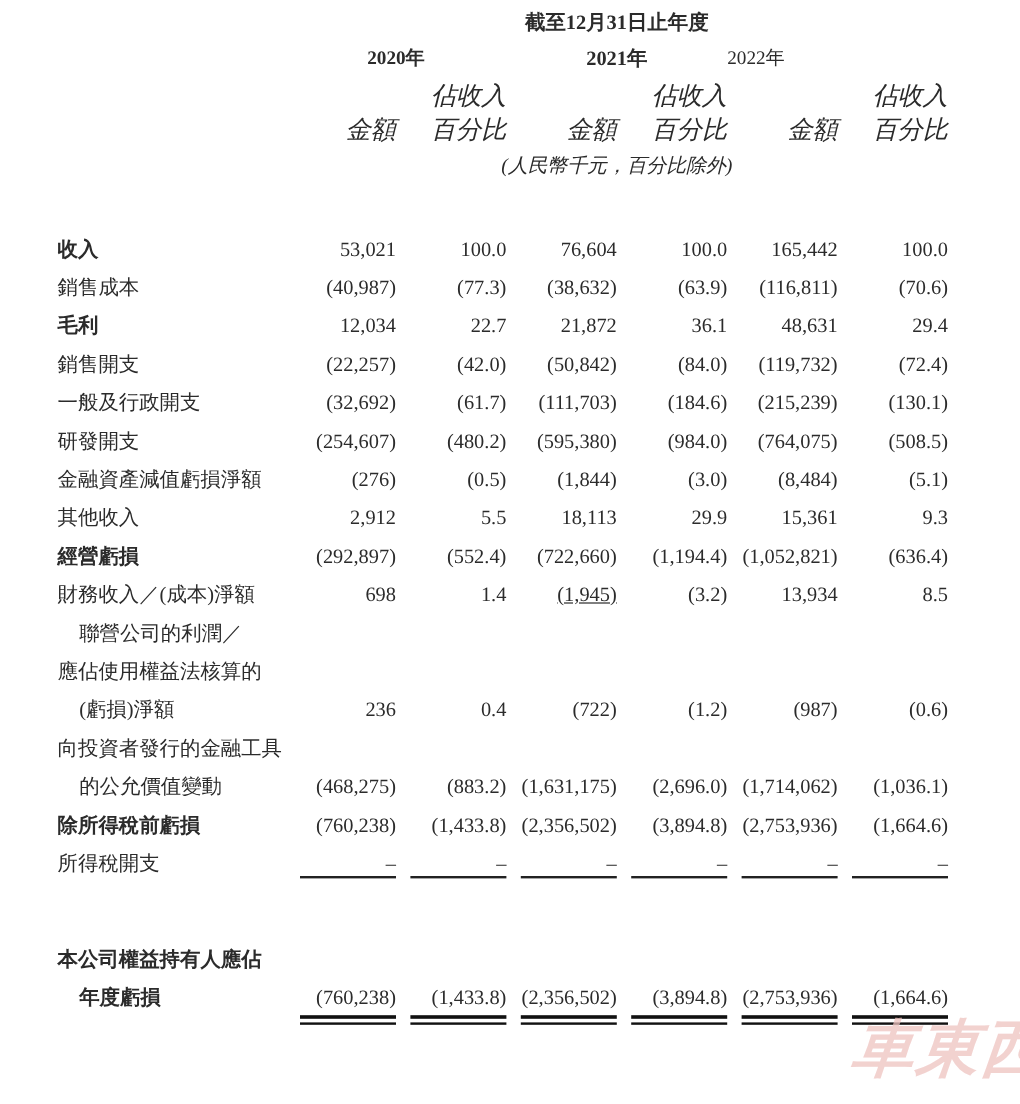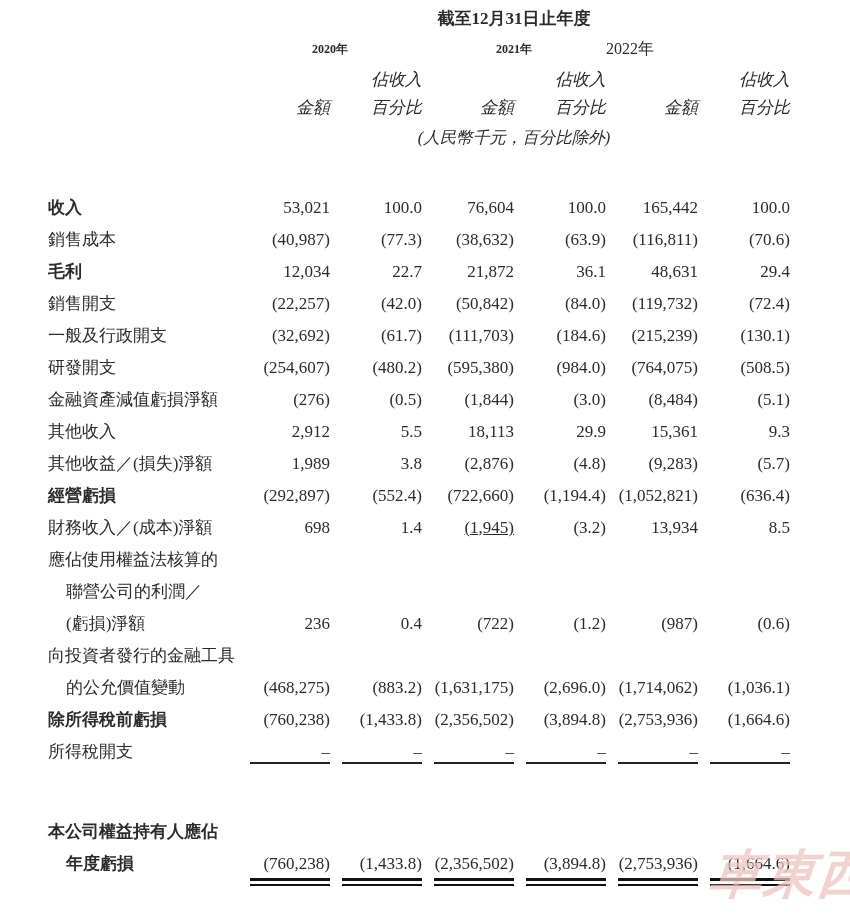--- a/index.html
+++ b/index.html
@@ -15,24 +15,24 @@
   }
   .grid7 {
     display:grid;
     grid-template-columns:190px 92px 92px 92px 92px 92px 92px;
     margin:0 60px 0 48px;
   }
   
   .hrow { line-height:26px; }
   .h-title { grid-column:2/8; text-align:center; font-weight:700; font-size:17px; }
   .h-years { line-height:34px; }
-  .h-year1 { grid-column:2/4; text-align:center; font-weight:700; font-size:12px; }
-  .h-year2 { grid-column:4/6; text-align:center; font-weight:700; font-size:12px; }
+  .h-year1 { grid-column:2/4; text-align:center; font-weight:700; font-size:16px; }
+  .h-year2 { grid-column:4/6; text-align:center; font-weight:700; font-size:17px; }
   .h-year3 { grid-column:6/8; text-align:left; font-weight:400; font-size:16px; }
-  .h-sub { line-height:28px; font-style:italic; font-size:17px; }
+  .h-sub { line-height:28px; font-style:italic; font-size:21px; }
   .c3 { grid-column:3; text-align:right; }
   .c5 { grid-column:5; text-align:right; }
   .c7 { grid-column:7; text-align:right; }
   .c2 { grid-column:2; text-align:right; }
   .c4 { grid-column:4; text-align:right; }
   .c6 { grid-column:6; text-align:right; }
   .h-note-row { line-height:32px; }
   .h-note { grid-column:2/8; text-align:center; font-style:italic; font-size:16.5px; }
   
   .tbody { margin-top:38px; }
@@ -171,51 +171,42 @@
       <div class="grid7 trow">
         <div class="cell label">其他收入</div>
         <div class="cell num" style="grid-column: 2;"><span>2,912</span></div>
         <div class="cell num" style="grid-column: 3;"><span>5.5</span></div>
         <div class="cell num" style="grid-column: 4;"><span>18,113</span></div>
         <div class="cell num" style="grid-column: 5;"><span>29.9</span></div>
         <div class="cell num" style="grid-column: 6;"><span>15,361</span></div>
         <div class="cell num" style="grid-column: 7;"><span>9.3</span></div>
       </div>
       <div class="grid7 trow">
-        <div class="cell label">其他收益／(損失)淨額</div>
-        <div class="cell num" style="grid-column: 2;"><span>1,989</span></div>
-        <div class="cell num" style="grid-column: 3;"><span>3.8</span></div>
-        <div class="cell num" style="grid-column: 4;"><span>(2,876)</span></div>
-        <div class="cell num" style="grid-column: 5;"><span>(4.8)</span></div>
-        <div class="cell num" style="grid-column: 6;"><span>(9,283)</span></div>
-        <div class="cell num" style="grid-column: 7;"><span>(5.7)</span></div>
-      </div>
-      <div class="grid7 trow">
         <div class="cell label bold">經營虧損</div>
         <div class="cell num" style="grid-column: 2;"><span>(292,897)</span></div>
         <div class="cell num" style="grid-column: 3;"><span>(552.4)</span></div>
         <div class="cell num" style="grid-column: 4;"><span>(722,660)</span></div>
         <div class="cell num" style="grid-column: 5;"><span>(1,194.4)</span></div>
         <div class="cell num" style="grid-column: 6;"><span>(1,052,821)</span></div>
         <div class="cell num" style="grid-column: 7;"><span>(636.4)</span></div>
       </div>
       <div class="grid7 trow">
         <div class="cell label">財務收入／(成本)淨額</div>
         <div class="cell num" style="grid-column: 2;"><span>698</span></div>
         <div class="cell num" style="grid-column: 3;"><span>1.4</span></div>
         <div class="cell num" style="grid-column: 4; text-decoration: underline;"><span>(1,945)</span></div>
         <div class="cell num" style="grid-column: 5;"><span>(3.2)</span></div>
         <div class="cell num" style="grid-column: 6;"><span>13,934</span></div>
         <div class="cell num" style="grid-column: 7;"><span>8.5</span></div>
       </div>
       <div class="grid7 trow">
+        <div class="cell label cont">聯營公司的利潤／</div>
+      </div>
+      <div class="grid7 trow">
         <div class="cell label">應佔使用權益法核算的</div>
-      </div>
-      <div class="grid7 trow">
-        <div class="cell label cont">聯營公司的利潤／</div>
       </div>
       <div class="grid7 trow">
         <div class="cell label cont">(虧損)淨額</div>
         <div class="cell num" style="grid-column: 2;"><span>236</span></div>
         <div class="cell num" style="grid-column: 3;"><span>0.4</span></div>
         <div class="cell num" style="grid-column: 4;"><span>(722)</span></div>
         <div class="cell num" style="grid-column: 5;"><span>(1.2)</span></div>
         <div class="cell num" style="grid-column: 6;"><span>(987)</span></div>
         <div class="cell num" style="grid-column: 7;"><span>(0.6)</span></div>
       </div>

